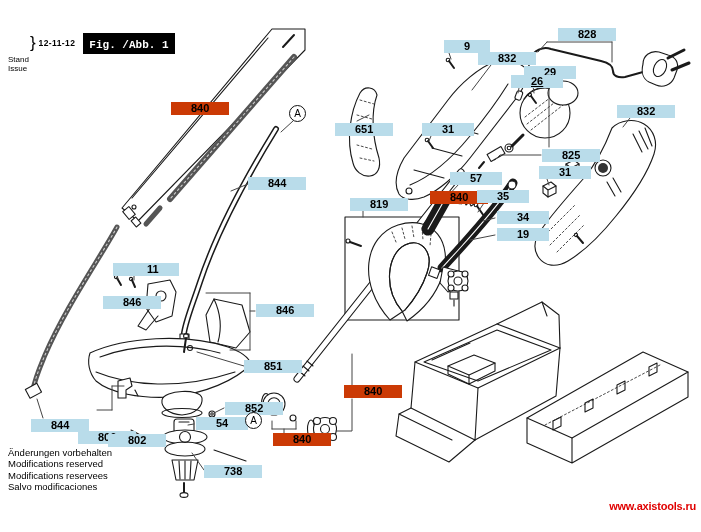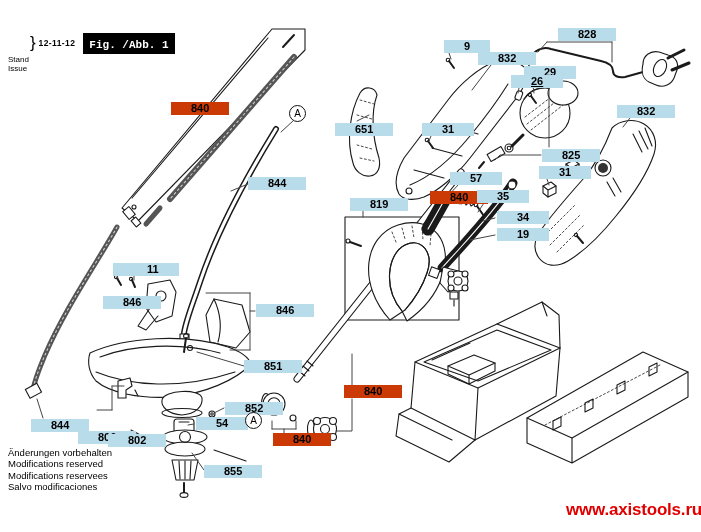--- a/index.html
+++ b/index.html
@@ -42,21 +42,21 @@
   .plabel.std { background:var(--label-bg,#b9dcea); }
   .plabel.hot { background:var(--label-hot-bg,#cb3a05); }
   .refmark {
     position:absolute; width:17px; height:17px; border:1.3px solid #111; border-radius:50%;
     font-size:10px; line-height:15px; text-align:center; background:#fff;
   }
   
   .notes { position:absolute; left:8px; top:447px; font-size:9.5px; line-height:11.4px; }
   .watermark {
     position:absolute; left:566px; top:500px; width:130px; text-align:right;
-    font-size:17px; font-weight:bold; color:var(--watermark,#e00000); letter-spacing:-.2px;
+    font-size:11px; font-weight:bold; color:var(--watermark,#e00000); letter-spacing:-.2px;
   }
 </style>
 </head>
 <body>
 
 <div class="page">
 
   <div class="hdr">
     <div class="rev-row">
       <div class="rev-words">
@@ -352,21 +352,21 @@
       <div class="plabel std" style="left: 127px; top: 263px;">11</div>
       <div class="plabel std" style="left: 103px; top: 296px;">846</div>
       <div class="plabel std" style="left: 256px; top: 304px;">846</div>
       <div class="plabel std" style="left: 244px; top: 360px;">851</div>
       <div class="plabel std" style="left: 78px; top: 403px; margin-top: 28px;">806</div>
       <div class="plabel std" style="left: 225px; top: 402px;">852</div>
       <div class="plabel std" style="left: 196px; top: 417px;">54</div>
       <div class="plabel std" style="left: 108px; top: 434px; text-align: right;">802</div>
       <div class="plabel hot" style="left: 344px; top: 385px;">840</div>
       <div class="plabel hot" style="left: 273px; top: 433px;">840</div>
-      <div class="plabel std" style="left: 204px; top: 465px;">855</div>
+      <div class="plabel std" style="left: 204px; top: 465px;">738</div>
       <div class="plabel std" style="left: 31px; top: 419px;">844</div>
       <div class="refmark" style="left: 289px; top: 105px;">A</div>
       <div class="refmark" style="left: 245px; top: 412px;">A</div>
     </div>
 
   <div class="notes">
       <div>Änderungen vorbehalten</div>
       <div>Modifications reserved</div>
       <div>Modifications reservees</div>
       <div>Salvo modificaciones</div>

